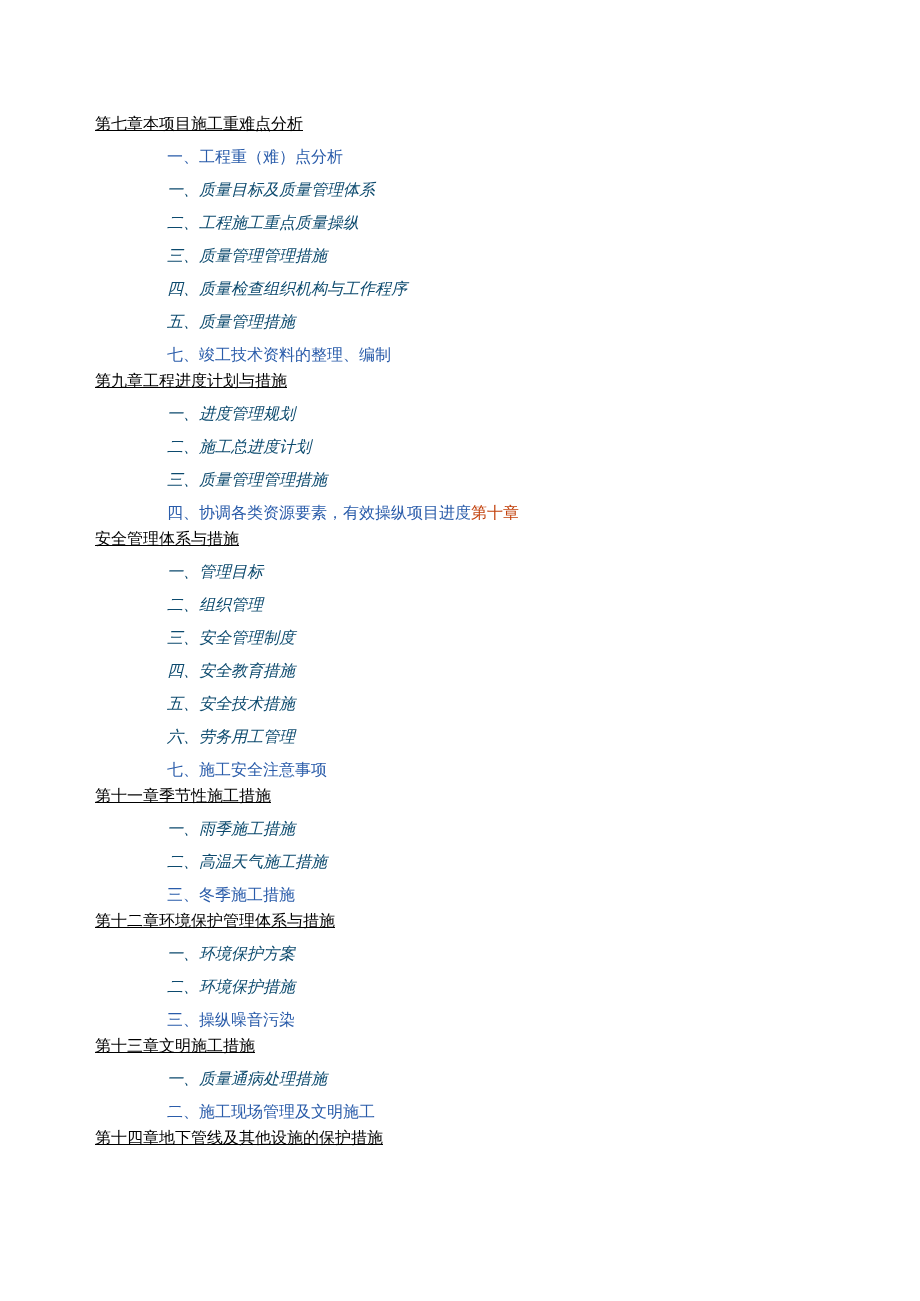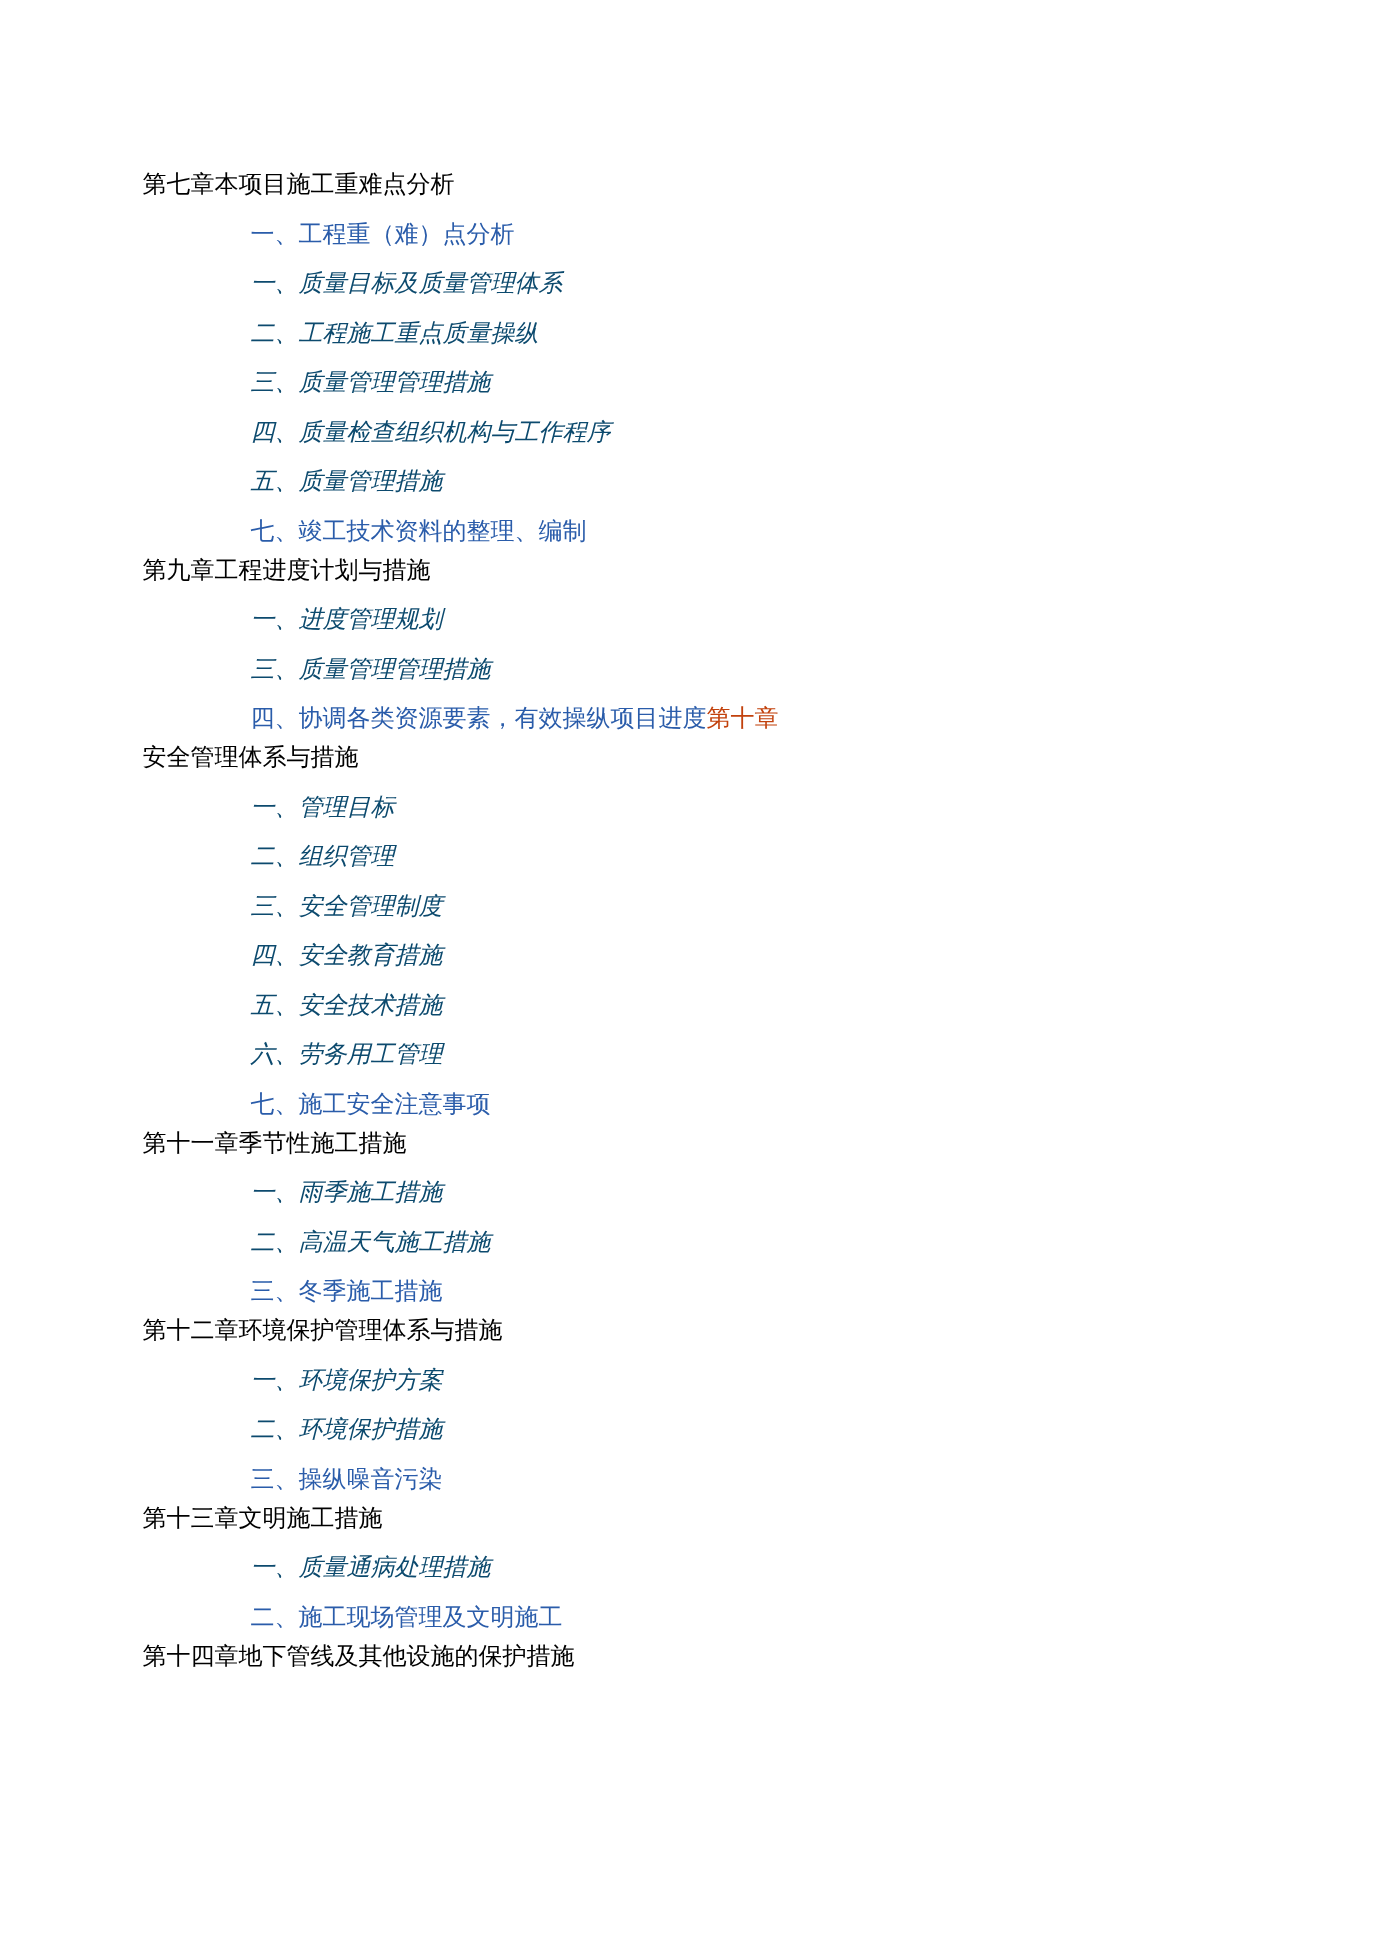--- a/index.html
+++ b/index.html
@@ -9,20 +9,21 @@
       margin: 0;
       padding: 110px 95px;
       background: #ffffff;
       color: #000000;
       width: 920px;
       box-sizing: border-box;
     }
     .chapter-title {
       color: #000000;
       margin: 2px 0;
+      text-decoration: underline;
     }
     .sub-item {
       color: #0c4a6e;
       margin: 9px 0 9px 72px;
       font-style: italic;
     }
     .sub-item-tight {
       color: #2a5caa;
       margin: 9px 0 2px 72px;
     }
@@ -37,20 +38,21 @@
     <div class="chapter-title">第七章本项目施工重难点分析</div>
     <div class="sub-item-tight"><span>一、工程重（难）点分析</span></div>
     <div class="sub-item"><span>一、质量目标及质量管理体系</span></div>
     <div class="sub-item"><span>二、工程施工重点质量操纵</span></div>
     <div class="sub-item"><span>三、质量管理管理措施</span></div>
     <div class="sub-item"><span>四、质量检查组织机构与工作程序</span></div>
     <div class="sub-item"><span>五、质量管理措施</span></div>
     <div class="sub-item-tight"><span>七、竣工技术资料的整理、编制</span></div>
     <div class="chapter-title">第九章工程进度计划与措施</div>
     <div class="sub-item"><span>一、进度管理规划</span></div>
+    <div class="sub-item"><span>二、施工总进度计划</span></div>
     <div class="sub-item"><span>三、质量管理管理措施</span></div>
     <div class="sub-item-tight"><span>四、协调各类资源要素，有效操纵项目进度</span><span class="inline-suffix">第十章</span></div>
     <div class="chapter-title">安全管理体系与措施</div>
     <div class="sub-item"><span>一、管理目标</span></div>
     <div class="sub-item"><span>二、组织管理</span></div>
     <div class="sub-item"><span>三、安全管理制度</span></div>
     <div class="sub-item"><span>四、安全教育措施</span></div>
     <div class="sub-item"><span>五、安全技术措施</span></div>
     <div class="sub-item"><span>六、劳务用工管理</span></div>
     <div class="sub-item-tight"><span>七、施工安全注意事项</span></div>

